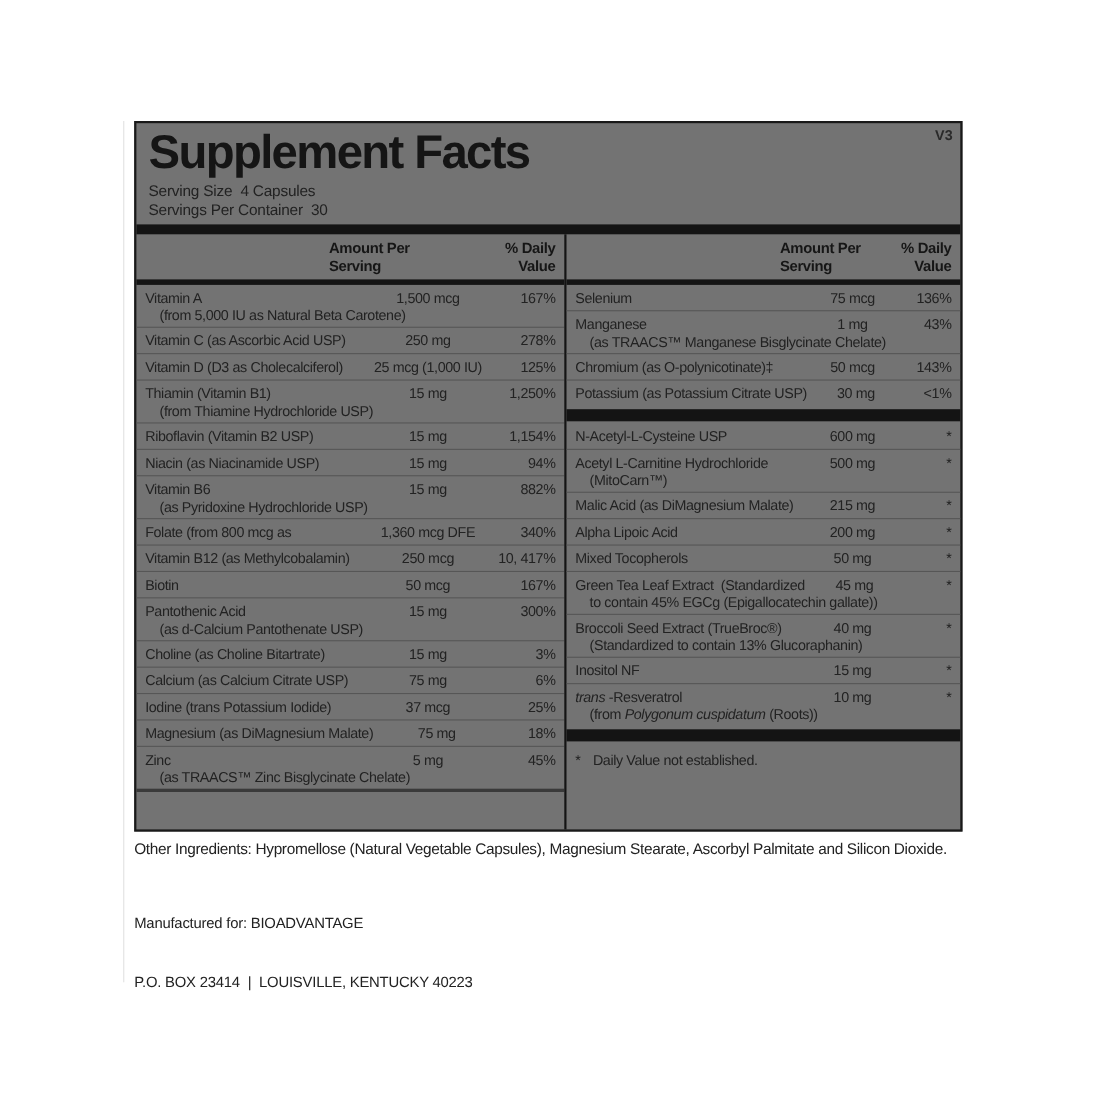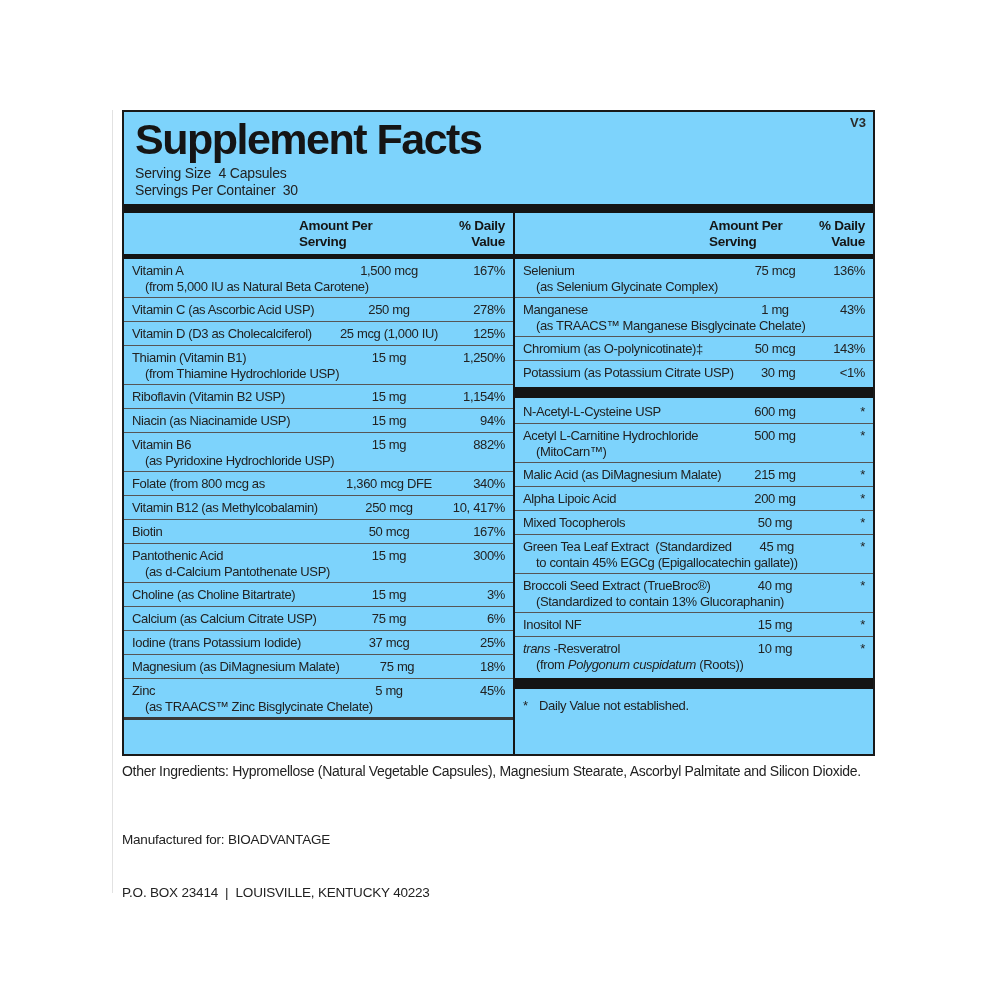--- a/index.html
+++ b/index.html
@@ -9,21 +9,21 @@
     font-family:"Liberation Sans", sans-serif;
     color:#1e1e1e;
     position:relative;
   }
   .page { position:relative; width:1000px; height:1000px; background:#fff; }
 
   .artifact-line { position:absolute; left:112px; top:110px; width:1px; height:783px; background:#e2e2e2; }
 
   .panel {
     position:absolute; left:122px; top:110px; width:753px; height:646px;
-    border:2px solid #191919; background:#7dd3fc;
+    border:2px solid #191919; background:#737373;
     display:flex; flex-direction:column;
   }
   .panel-head { position:relative; padding:4px 10px 0 11px; }
   .sf-title { font-size:43px; font-weight:bold; letter-spacing:-1.5px; line-height:46px; color:#151515; }
   .version { position:absolute; top:3px; right:7px; font-size:13px; color:#2a2a2a;font-weight:bold; }
   .serving-line { font-size:14px; letter-spacing:-0.2px; line-height:17px; white-space:pre; color:#222; }
   .serving-lines { margin-top:3px; }
 
   .bar-full { height:9px; background:#141414; margin-top:5px; }
 
@@ -230,21 +230,20 @@
 Value</span>
         </div>
         <div class="bar-mid"></div>
         <div class="rows">
             <div class="row">
               <div class="row-main">
                 <span class="row-name">Selenium</span>
                 <span class="row-amount">75 mcg</span>
                 <span class="row-dv">136%</span>
               </div>
-              <div class="row-sub">(as Selenium Glycinate Complex)</div>
             </div>
             <div class="row">
               <div class="row-main">
                 <span class="row-name">Manganese</span>
                 <span class="row-amount">1 mg</span>
                 <span class="row-dv">43%</span>
               </div>
               <div class="row-sub">(as TRAACS™ Manganese Bisglycinate Chelate)</div>
             </div>
             <div class="row">

